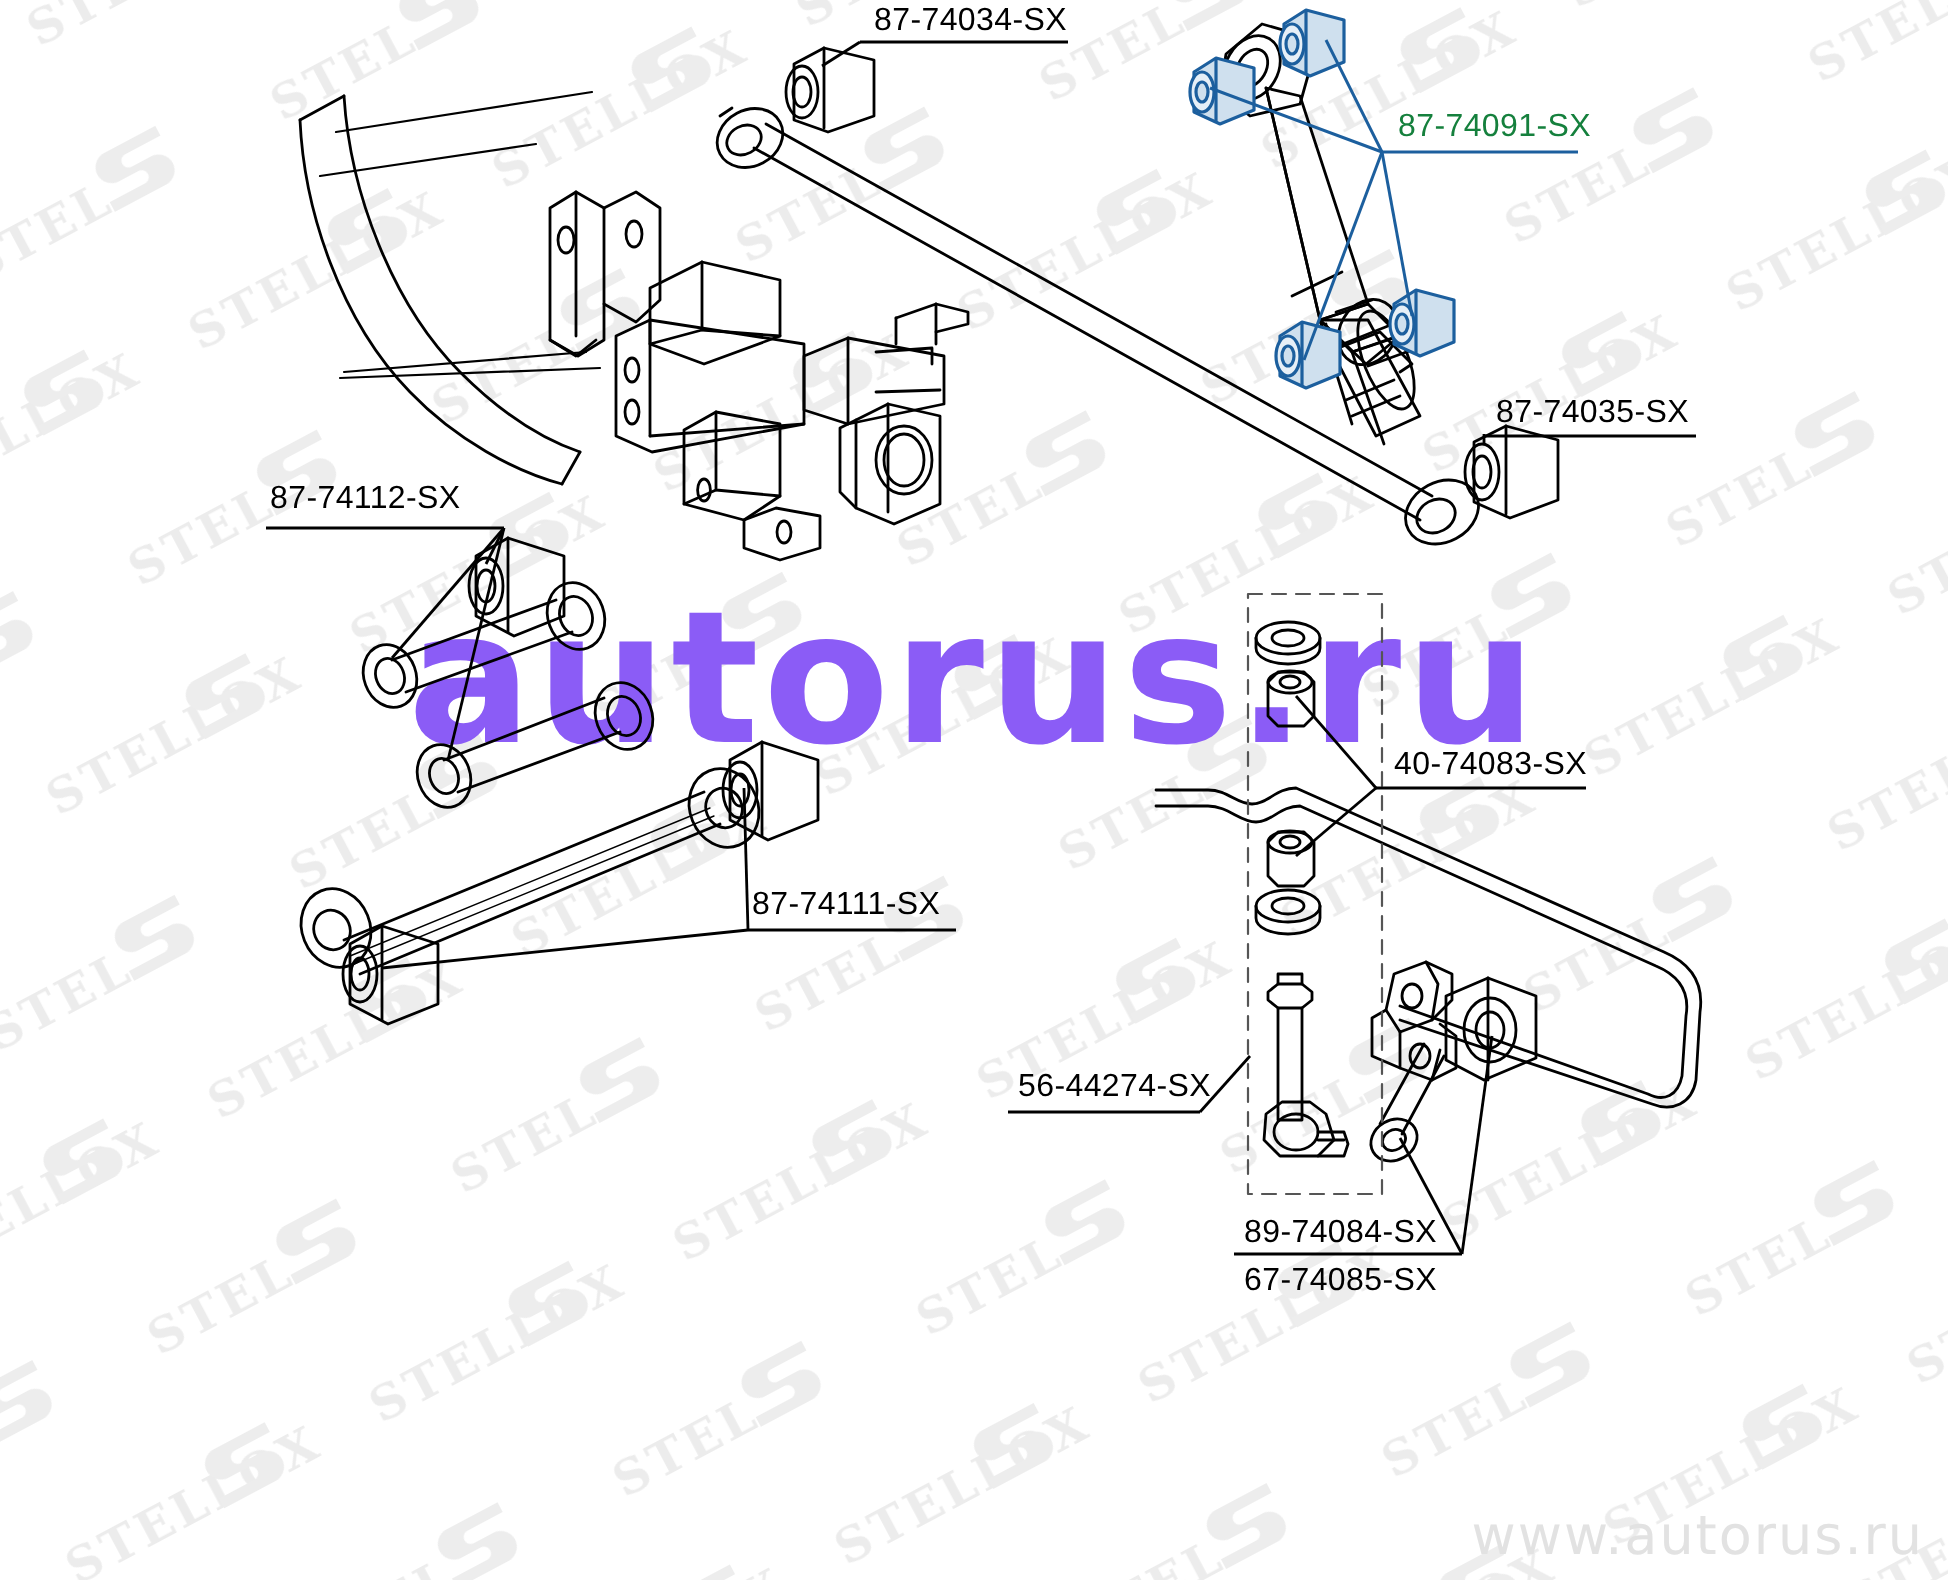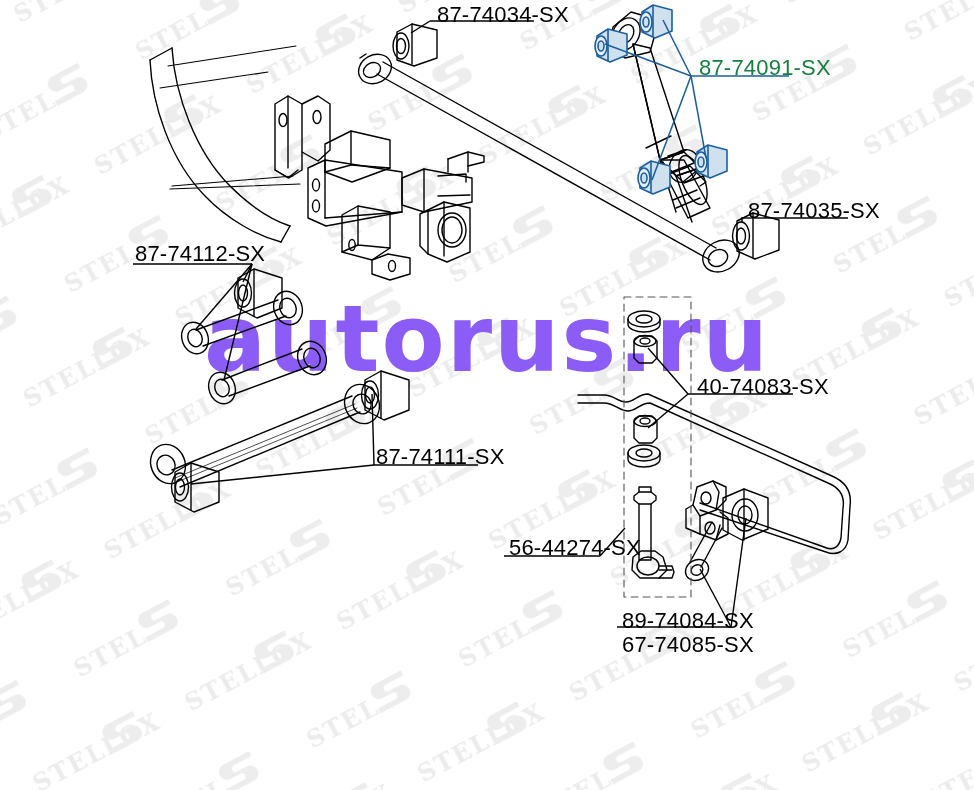--- a/index.html
+++ b/index.html
@@ -52,21 +52,21 @@
     font-weight: 400;
     color: #e2e2e2;
     letter-spacing: 1px;
     white-space: nowrap;
     user-select: none;
     z-index: 4;
   }
   .plabel {
     position: absolute;
     font-family: "Liberation Sans", sans-serif;
-    font-size: 22px;
+    font-size: 16px;
     font-weight: 400;
     color: #000000;
     white-space: nowrap;
     letter-spacing: 0.2px;
   }
   .plabel.blue { color: #15803d; }
 </style>
 </head>
 <body>
 
@@ -386,13 +386,14 @@
     <div class="plabel blue" style="left:699px; top:55px;">87-74091-SX</div>
     <div class="plabel" style="left:748px; top:198px;">87-74035-SX</div>
     <div class="plabel" style="left:135px; top:241px;">87-74112-SX</div>
     <div class="plabel" style="left:697px; top:374px;">40-74083-SX</div>
     <div class="plabel" style="left:376px; top:444px;">87-74111-SX</div>
     <div class="plabel" style="left:509px; top:535px;">56-44274-SX</div>
     <div class="plabel" style="left:622px; top:608px;">89-74084-SX</div>
     <div class="plabel" style="left:622px; top:632px;">67-74085-SX</div>
   </div>
 
+  <div class="bottom-wm">www.autorus.ru</div>
 </div>
 
 </body></html>

